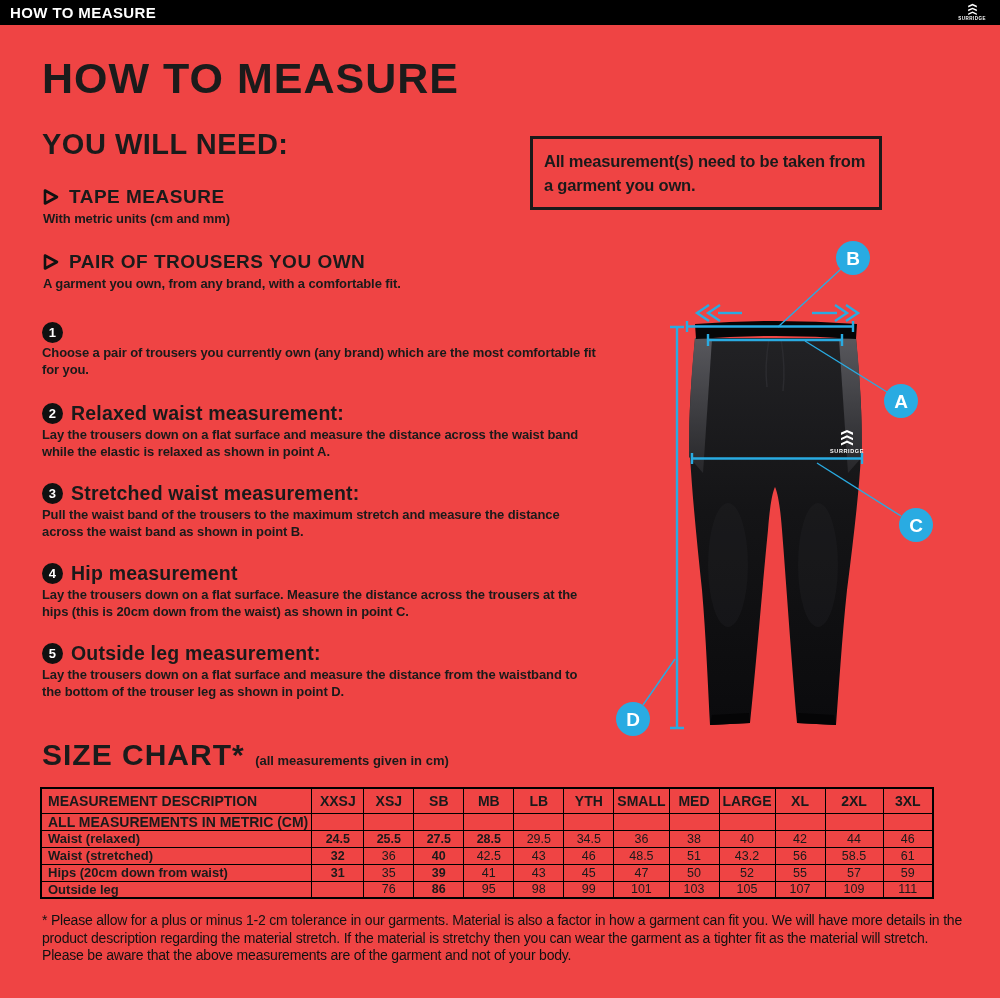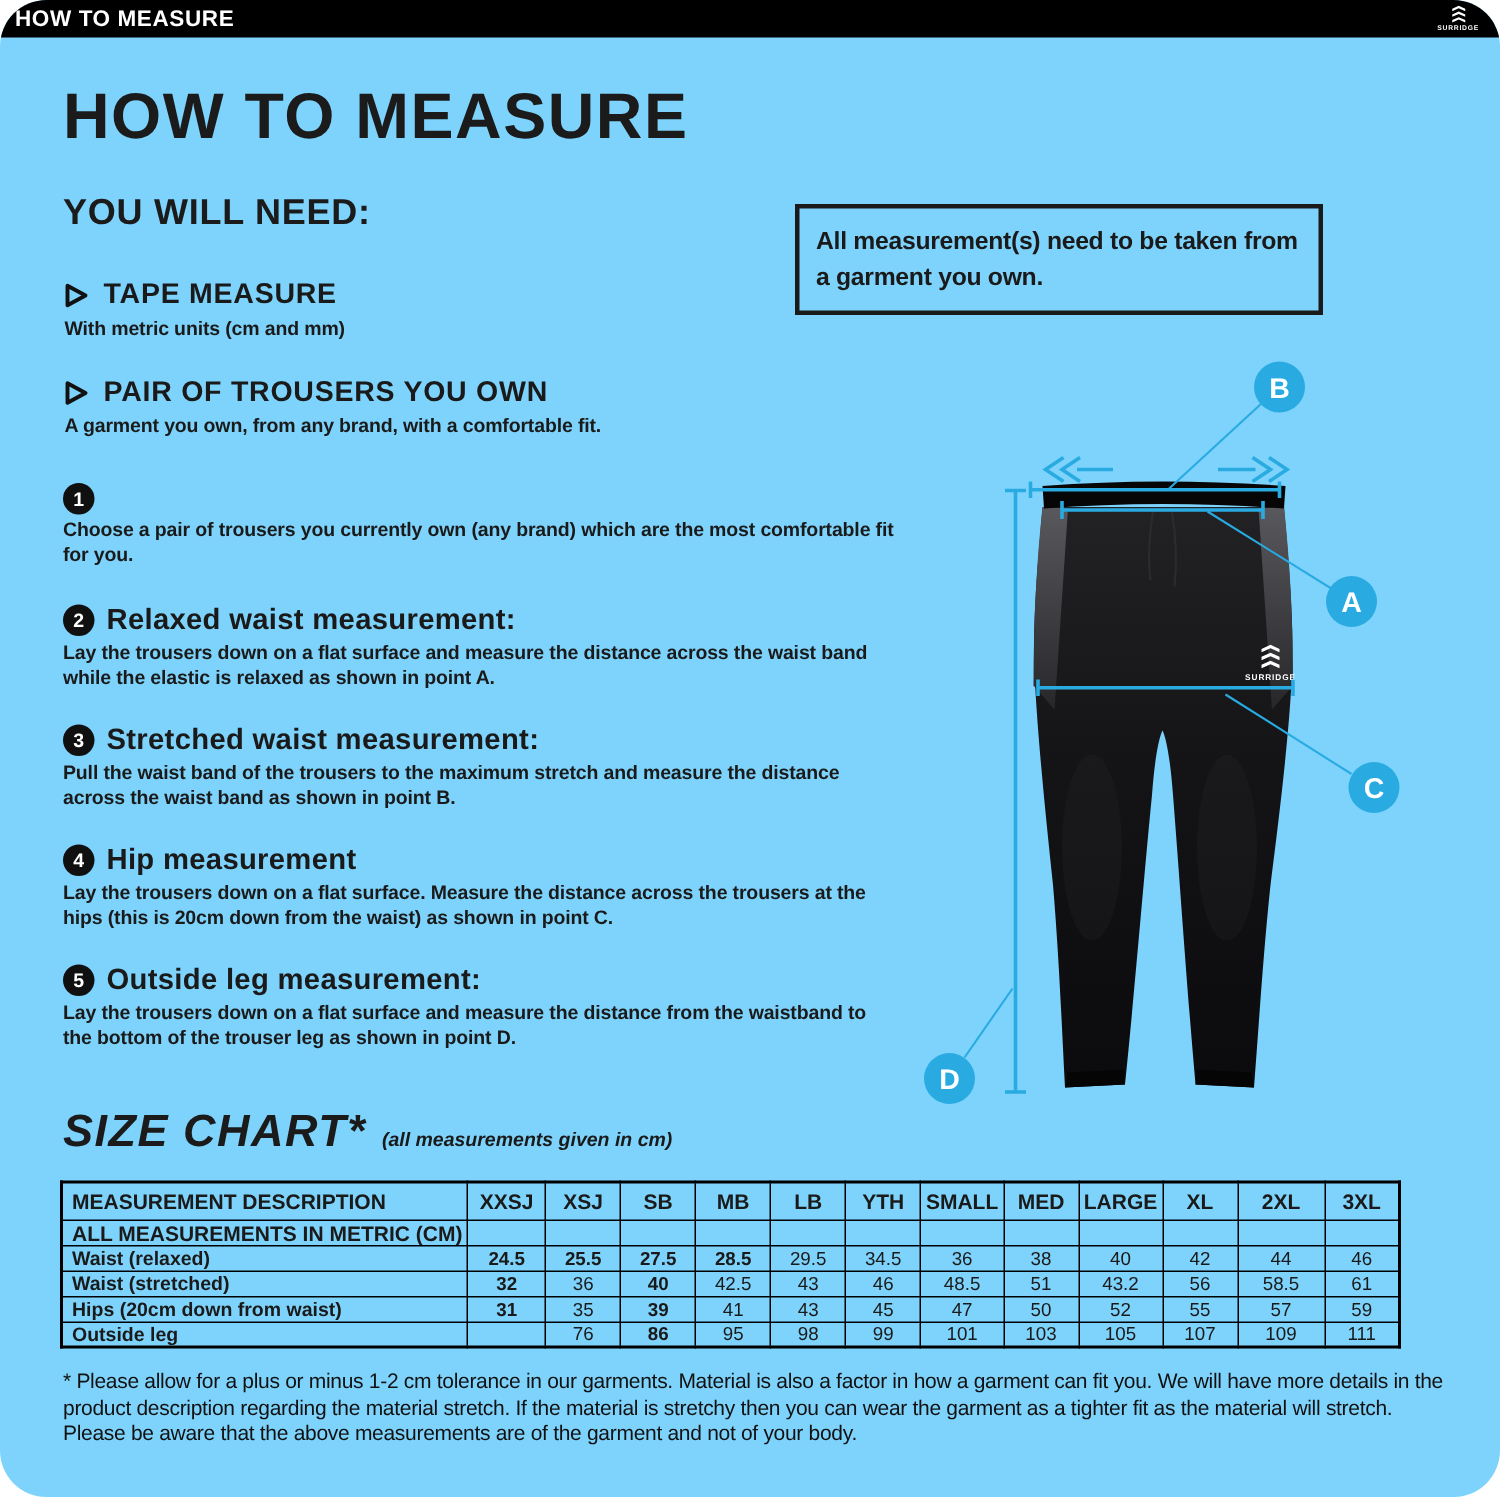--- a/index.html
+++ b/index.html
@@ -1,29 +1,29 @@
 <!DOCTYPE html>
 <html><head>
 <meta charset="utf-8">
 <style>
   * { box-sizing: border-box; }
   html,body { margin:0; padding:0; background:#ffffff; }
   body { width:1000px; height:998px; font-family:"Liberation Sans", sans-serif; color:#1a1a1a; }
-  .page { position:relative; width:1000px; height:998px; overflow:hidden; background:#7dd3fc;border-radius:31px; }
+  .page { position:relative; width:1000px; height:998px; overflow:hidden; background:#ef4444; }
 
   
   .topbar { position:absolute; top:0; left:0; width:1000px; height:25px; background:#000;
             display:flex; align-items:center; justify-content:space-between; padding:0 10px; }
   .topbar-title { color:#fff; font-weight:bold; font-size:15px; letter-spacing:.4px; }
   .brand { display:flex; flex-direction:column; align-items:center; line-height:1; padding-right:4px; }
   .brand-text { color:#fff; font-size:4.5px; font-weight:bold; letter-spacing:.5px; margin-top:1px; }
 
   
   .page-title { position:absolute; top:54px; left:42px; margin:0; font-size:43px; letter-spacing:1px; font-weight:bold; color:#1b1b1b; }
-  .need-heading { position:absolute; top:128px; left:42px; margin:0; font-size:24px; letter-spacing:.5px; font-weight:bold; color:#1b1b1b; }
+  .need-heading { position:absolute; top:128px; left:42px; margin:0; font-size:29px; letter-spacing:.5px; font-weight:bold; color:#1b1b1b; }
 
   
   .need-item { position:absolute; left:42px; }
   #need-item-0 { top:186px; }
   #need-item-1 { top:251px; }
   .need-title { display:flex; align-items:center; gap:9px; font-size:19px; font-weight:bold; letter-spacing:.5px; }
   .need-sub { font-size:13px; font-weight:bold; margin-top:3px; margin-left:1px; letter-spacing:-.1px; }
 
   
   .notice { position:absolute; left:530px; top:136px; width:352px; border:3px solid #1a1a1a;
@@ -34,21 +34,21 @@
   #step-0 { top:322px; } #step-1 { top:402px; } #step-2 { top:482px; } #step-3 { top:562px; } #step-4 { top:642px; }
   .step-head { display:flex; align-items:center; gap:8px; font-size:19.5px; font-weight:bold; letter-spacing:.2px; }
   .step-num { width:21px; height:21px; border-radius:50%; background:#101010; color:#fff; font-size:13px;
               display:flex; align-items:center; justify-content:center; flex:none; font-weight:bold; }
   .step-body { margin-top:2px; font-size:13px; font-weight:bold; line-height:16.5px; width:556px; letter-spacing:-.1px; }
 
   
   .diagram { position:absolute; left:600px; top:235px; width:380px; height:515px; }
 
   
-  .size-heading { position:absolute; left:42px; top:738px;font-style:italic; }
+  .size-heading { position:absolute; left:42px; top:738px; }
   .sc-title { font-size:30px; font-weight:bold; letter-spacing:1px; color:#1b1b1b; }
   .sc-sub { font-size:13px; font-weight:bold; margin-left:6px; }
   .size-table-wrap { position:absolute; left:40px; top:787px; }
   table.size-table { border-collapse:collapse; table-layout:fixed; border:2px solid #000; }
   .size-table th, .size-table td { border:1.5px solid #000; padding:0 3px; overflow:hidden; white-space:nowrap; }
   .size-table th { height:25px; font-size:14px; }
   .size-table th.desc, .size-table td.desc { text-align:left; padding-left:6px; }
   .size-table tr.metric-row td { height:14px; font-size:14px; font-weight:bold; }
   .size-table tr.data-row td { height:17px; }
   .size-table td.desc { font-size:13px; font-weight:bold; }

